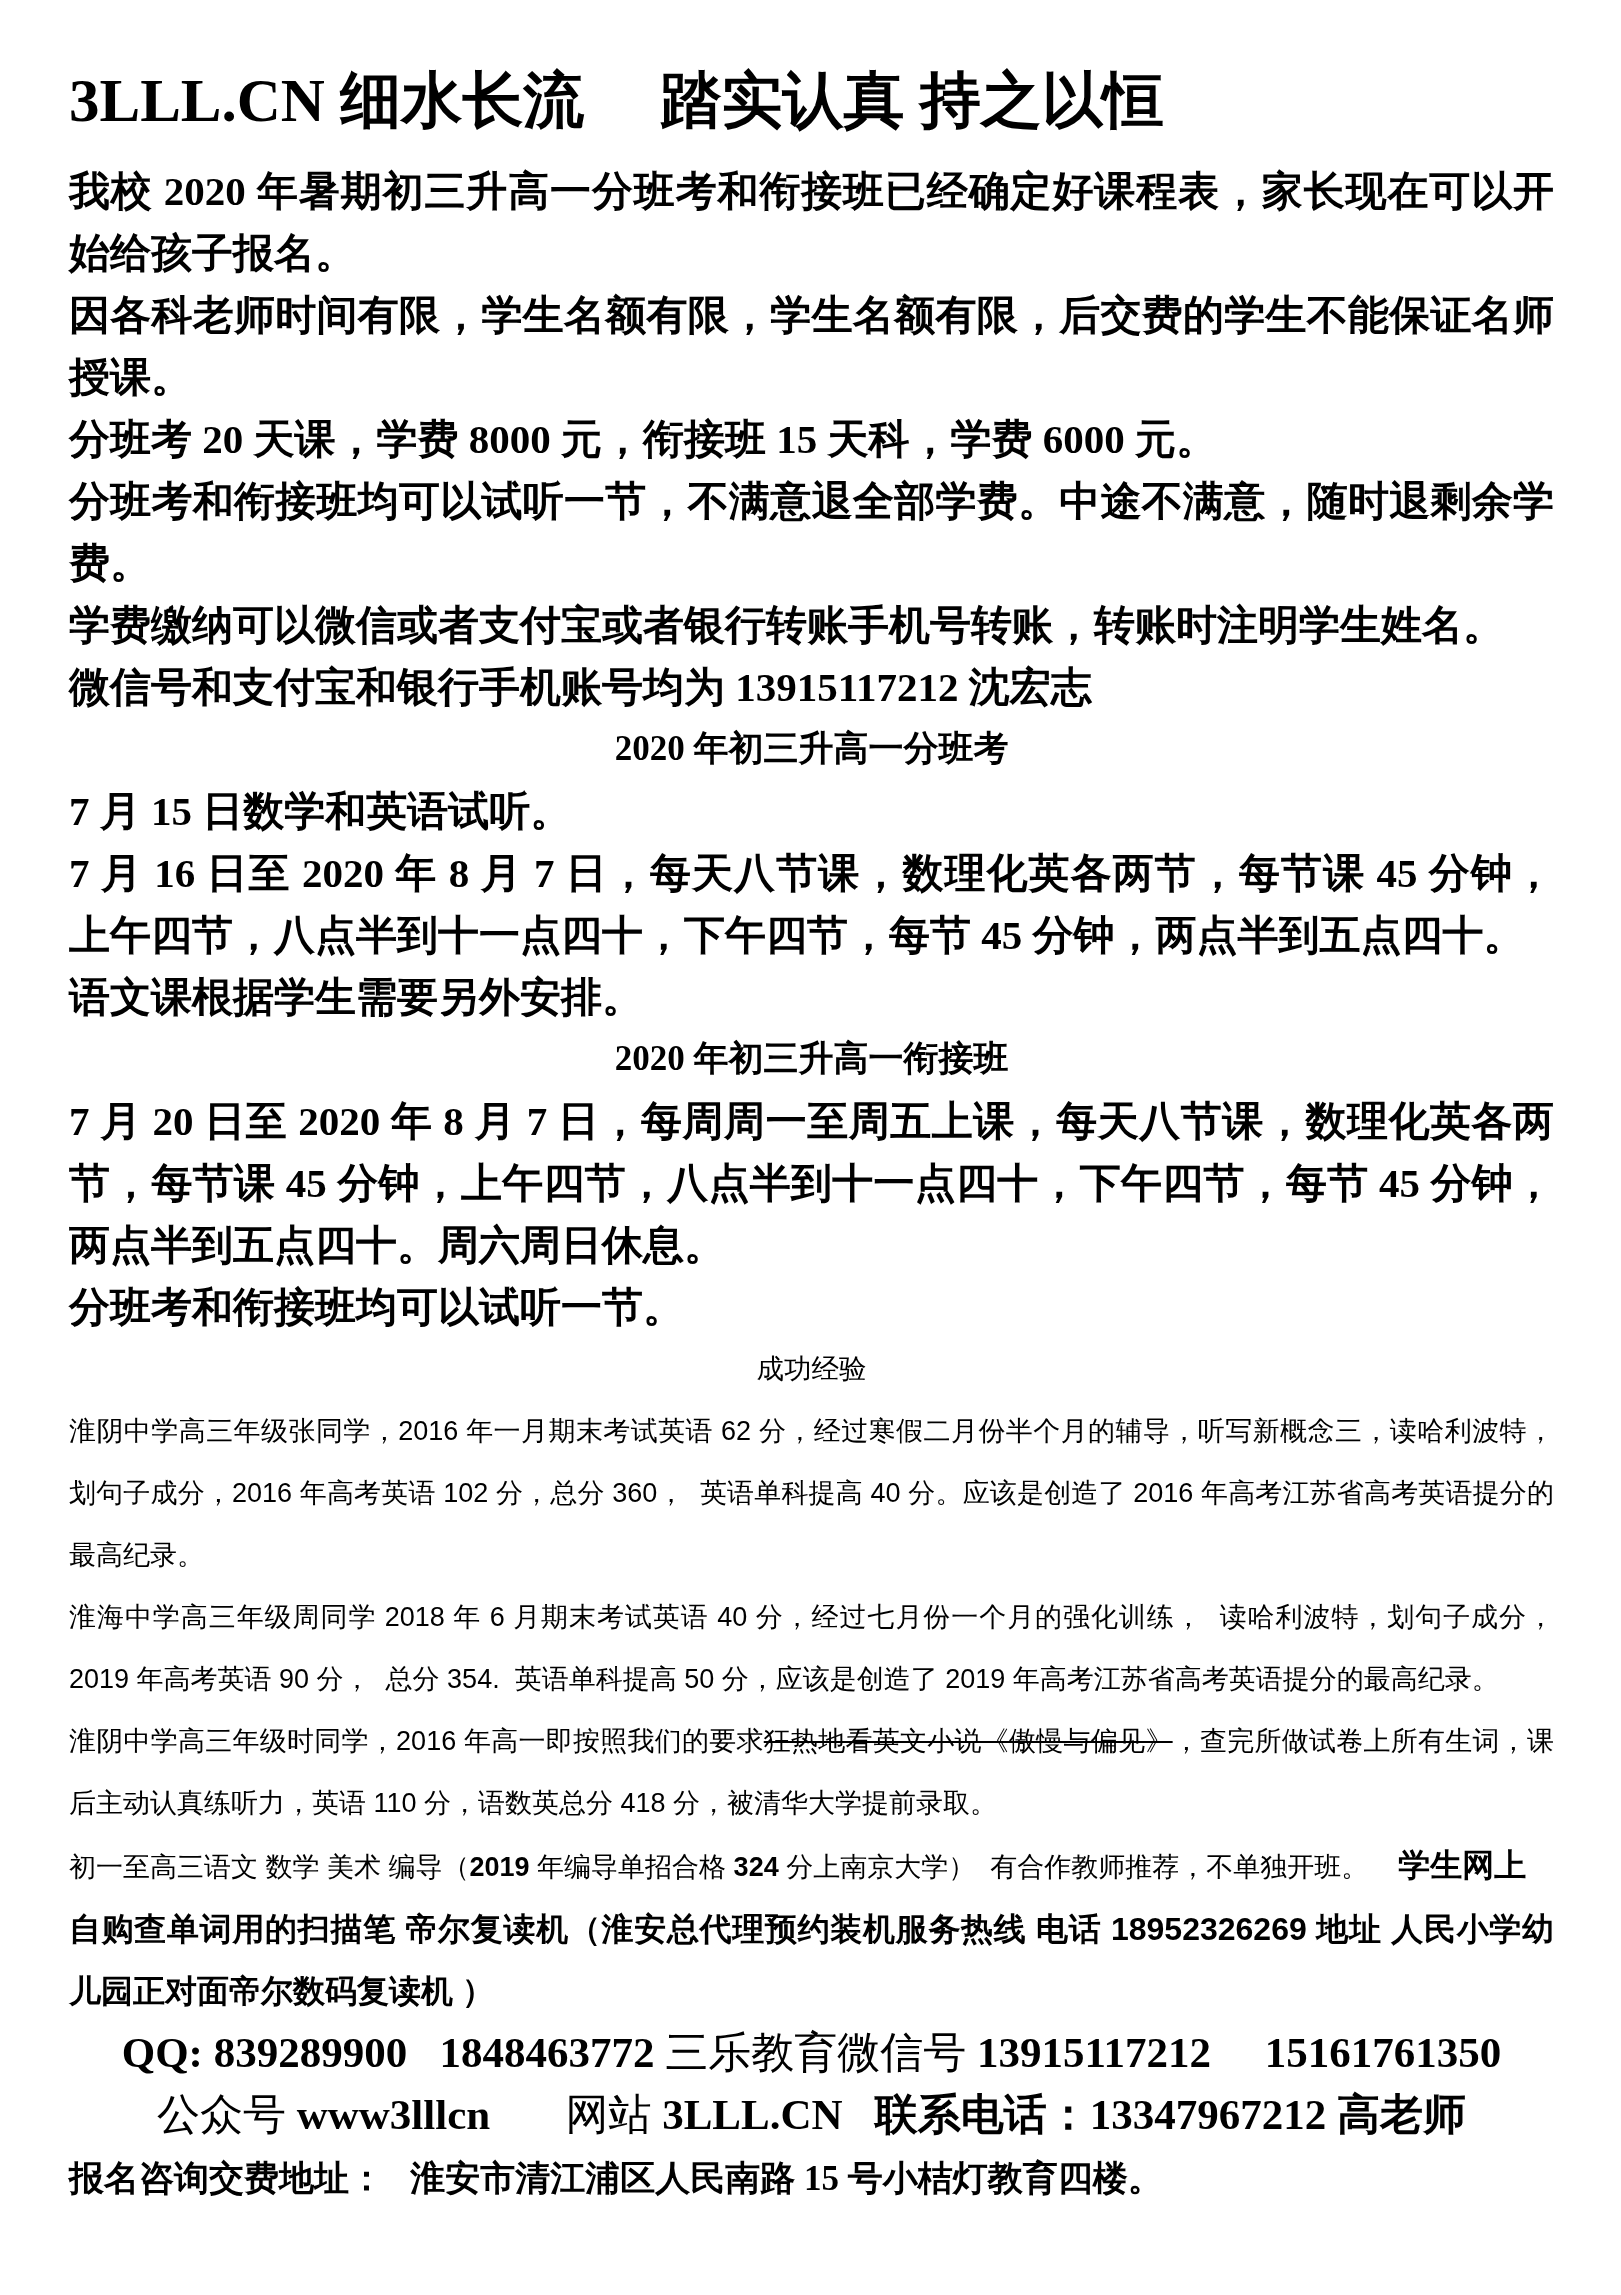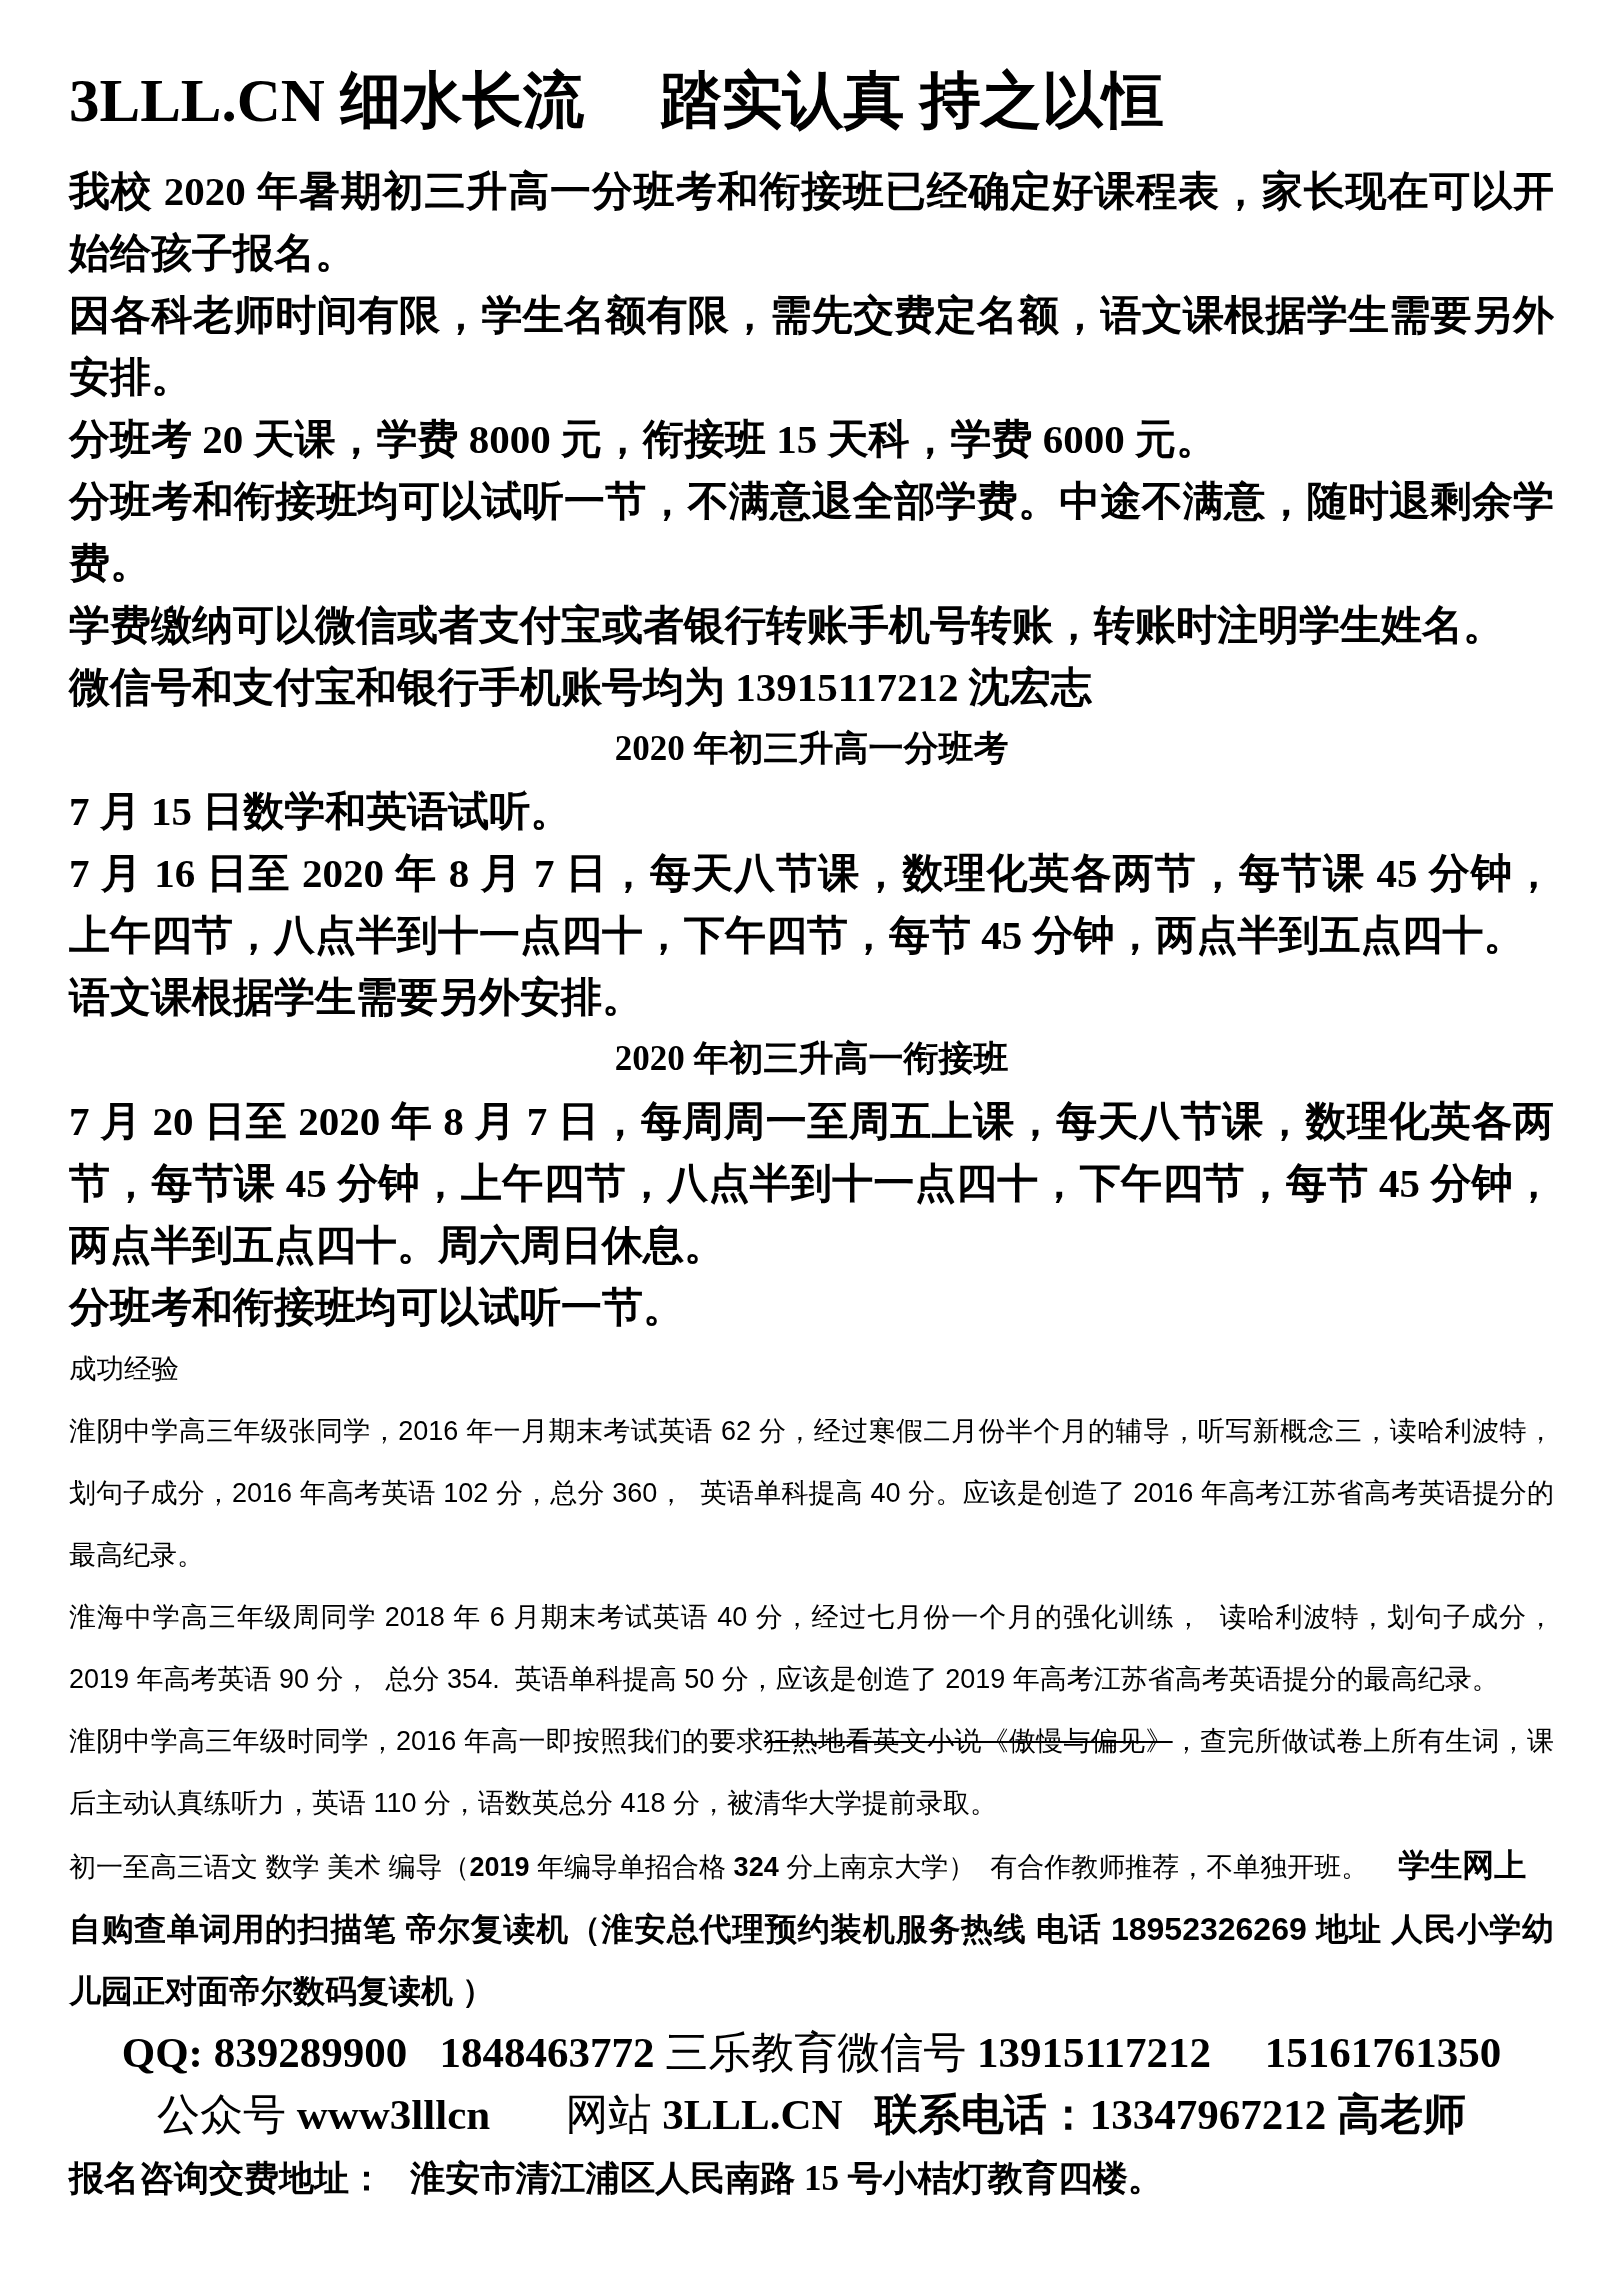--- a/index.html
+++ b/index.html
@@ -37,20 +37,21 @@
     font-weight: bold;
     line-height: 62px;
     text-align: center;
     white-space: pre-wrap;
   }
   .small-heading {
     font-family: "Liberation Sans", "DejaVu Sans", sans-serif;
     font-size: 27.5px;
     font-weight: normal;
     line-height: 62px;
+    text-align: center;
     white-space: pre-wrap;
   }
   .story-par {
     font-family: "Liberation Sans", "DejaVu Sans", sans-serif;
     font-size: 27px;
     font-weight: normal;
     line-height: 62px;
     text-align: justify;
     white-space: pre-wrap;
   }
@@ -84,21 +85,21 @@
   }
 </style>
 </head>
 <body>
 
 <div class="page">
 
   <h1 class="doc-title">3LLL.CN 细水长流　 踏实认真 持之以恒</h1>
 
   <p class="body-par">我校 2020 年暑期初三升高一分班考和衔接班已经确定好课程表，家长现在可以开始给孩子报名。</p>
-  <p class="body-par">因各科老师时间有限，学生名额有限，需先交费定名额，语文课根据学生需要另外安排。</p>
+  <p class="body-par">因各科老师时间有限，学生名额有限，学生名额有限，后交费的学生不能保证名师授课。</p>
   <p class="body-par">分班考 20 天课，学费 8000 元，衔接班 15 天科，学费 6000 元。</p>
   <p class="body-par">分班考和衔接班均可以试听一节，不满意退全部学费。中途不满意，随时退剩余学费。</p>
   <p class="body-par">学费缴纳可以微信或者支付宝或者银行转账手机号转账，转账时注明学生姓名。</p>
   <p class="body-par">微信号和支付宝和银行手机账号均为 13915117212 沈宏志</p>
 
   <p class="center-heading">2020 年初三升高一分班考</p>
 
   <p class="body-par">7 月 15 日数学和英语试听。</p>
   <p class="body-par">7 月 16 日至 2020 年 8 月 7 日，每天八节课，数理化英各两节，每节课 45 分钟，上午四节，八点半到十一点四十，下午四节，每节 45 分钟，两点半到五点四十。</p>
   <p class="body-par">语文课根据学生需要另外安排。</p>

